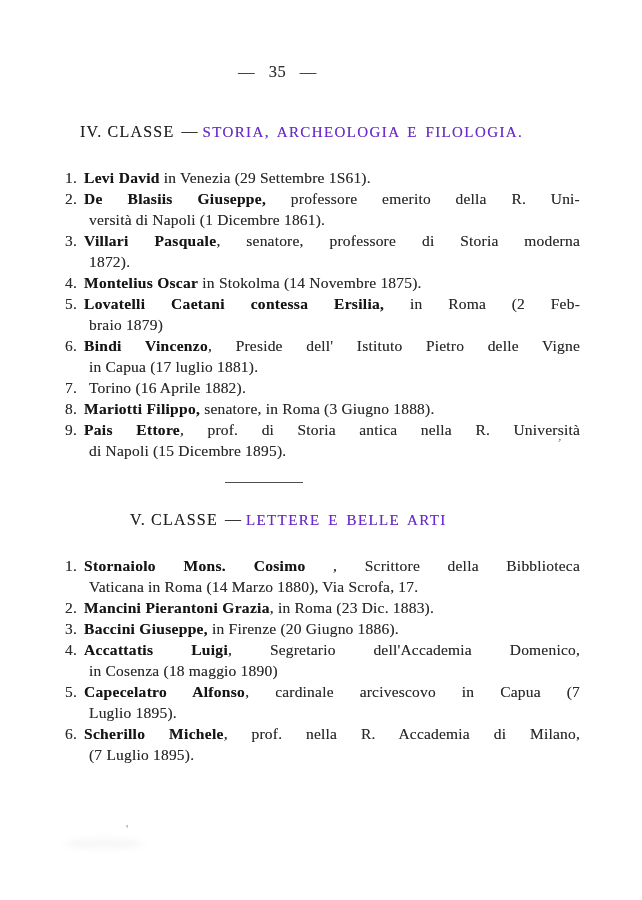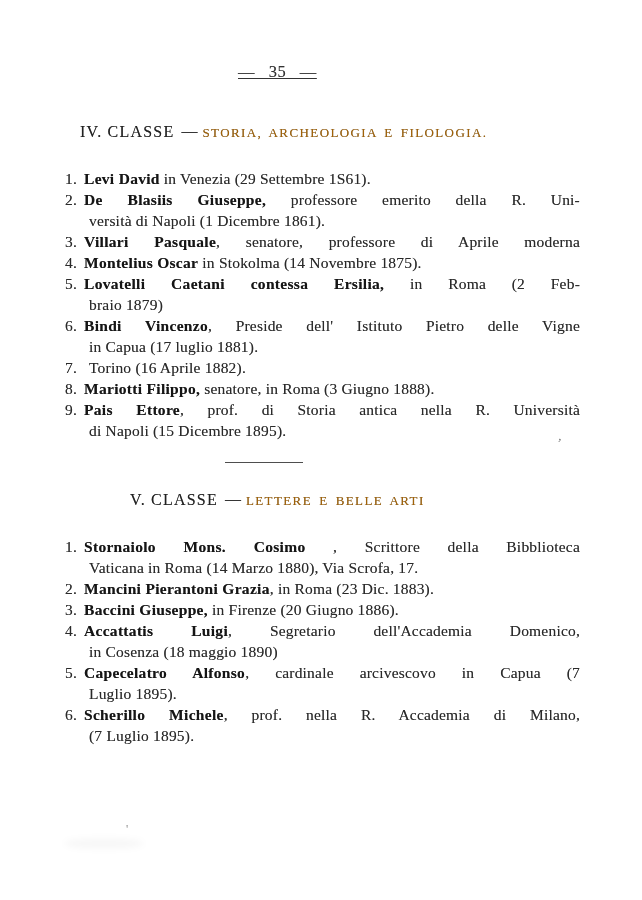--- a/index.html
+++ b/index.html
@@ -16,30 +16,29 @@
   }
 
   
   .page-num {
     margin: 0 8px 0 238px;
     font-size: 16.5px;
     line-height: 20px;
     letter-spacing: .5px;
     word-spacing: 9px;
     color: #333;
-    text-decoration: underline;
   }
 
   
   h2 { margin: 0; font-weight: normal; line-height: 22px; white-space: nowrap; color: #222; }
   .h2-iv { margin: 36px 0 0 80px; }
   .h2-v  { margin: 23px 0 0 130px; }
   .h-roman   { font-size: 16px;   letter-spacing: 1.2px; }
   .h-dash    { font-size: 16px;   margin: 0 5px 0 7px; vertical-align: 1.5px; }
-  .h-subject { font-size: 13px; letter-spacing: 1.4px; word-spacing: 2.5px; color: #a16207; }
+  .h-subject { font-size: 15px; letter-spacing: 1.4px; word-spacing: 2.5px; color: #6d28d9; }
 
   
   .list {
     margin: 24px 62px 0 84px;
     font-size: 15.5px;
     line-height: 21px;
     letter-spacing: .2px;
   }
   .item { position: relative; }
   .num {
@@ -89,21 +88,22 @@
       <span class="num">1.</span>
       <div class="line"><b>Levi David</b><span> in Venezia (29 Settembre 1S61).</span></div>
     </div>
     <div class="item">
       <span class="num">2.</span>
       <div class="line j"><b>De Blasiis Giuseppe,</b><span> professore emerito della R. Uni-</span></div>
       <div class="line cont"><span>versità di Napoli (1 Dicembre 1861).</span></div>
     </div>
     <div class="item">
       <span class="num">3.</span>
-      <div class="line j"><b>Villari Pasquale</b><span>, senatore, professore di Aprile moderna</span></div>
+      <div class="line j"><b>Villari Pasquale</b><span>, senatore, professore di Storia moderna</span></div>
+      <div class="line cont"><span>1872).</span></div>
     </div>
     <div class="item">
       <span class="num">4.</span>
       <div class="line"><b>Montelius Oscar</b><span> in Stokolma (14 Novembre 1875).</span></div>
     </div>
     <div class="item">
       <span class="num">5.</span>
       <div class="line j"><b>Lovatelli Caetani contessa Ersilia,</b><span> in Roma (2 Feb-</span></div>
       <div class="line cont"><span>braio 1879)</span></div>
     </div>

